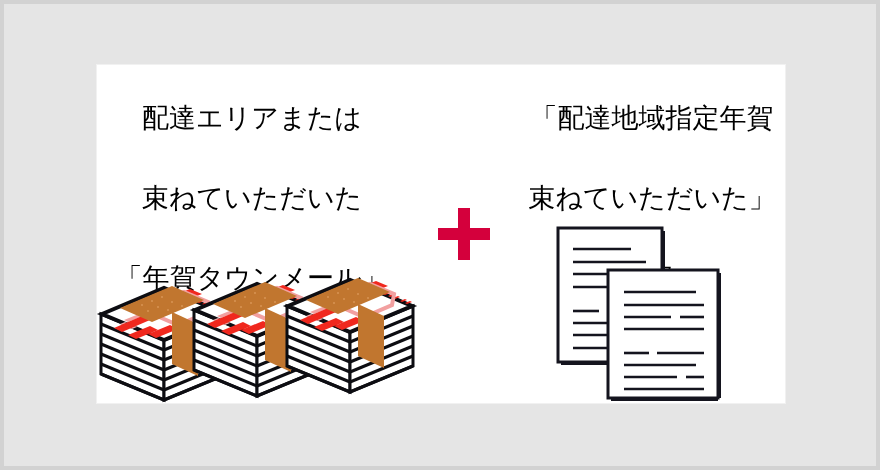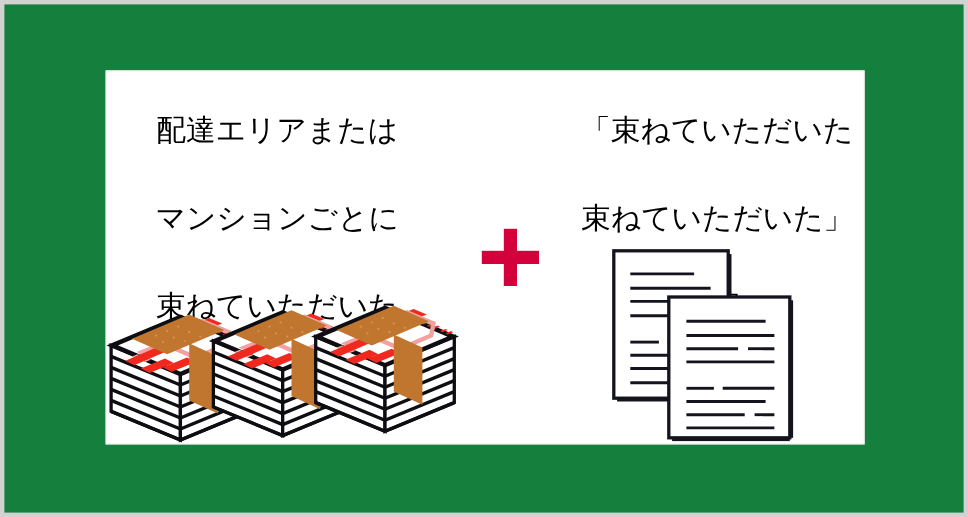--- a/index.html
+++ b/index.html
@@ -7,21 +7,21 @@
     padding: 0;
     background: #ffffff;
   }
   body {
     font-family: "Liberation Sans", "DejaVu Sans", sans-serif;
   }
   #stage {
     position: relative;
     width: 880px;
     height: 470px;
-    background: #15803d;
+    background: #e5e5e5;
     box-sizing: border-box;
     border: 4px solid #d2d2d2;
     overflow: hidden;
   }
   
   #inner-panel {
     position: absolute;
     left: 92px;
     top: 60px;
     width: 690px;
@@ -85,27 +85,26 @@
 </style>
 </head>
 <body>
 
 <div id="stage">
 
   <div id="inner-panel"></div>
 
   <div id="caption-left" class="caption">
     <span class="cap-line">配達エリアまたは</span>
-    <span class="cap-line">マンションごとに</span>
     <span class="cap-line">束ねていただいた</span>
     <span class="cap-line">「年賀タウンメール」</span>
   </div>
 
   <div id="caption-right" class="caption">
-    <span class="cap-line">「束ねていただいた</span>
+    <span class="cap-line">「配達地域指定年賀</span>
     <span class="cap-line">束ねていただいた」</span>
     <span class="cap-line">2部</span>
   </div>
 
   <div id="plus-sign">
     <svg width="52" height="52" viewBox="0 0 52 52" aria-hidden="true">
       <rect x="20" y="0" width="12" height="52" fill="#D4003C"></rect>
       <rect x="0" y="20" width="52" height="12" fill="#D4003C"></rect>
     </svg>
   </div>

